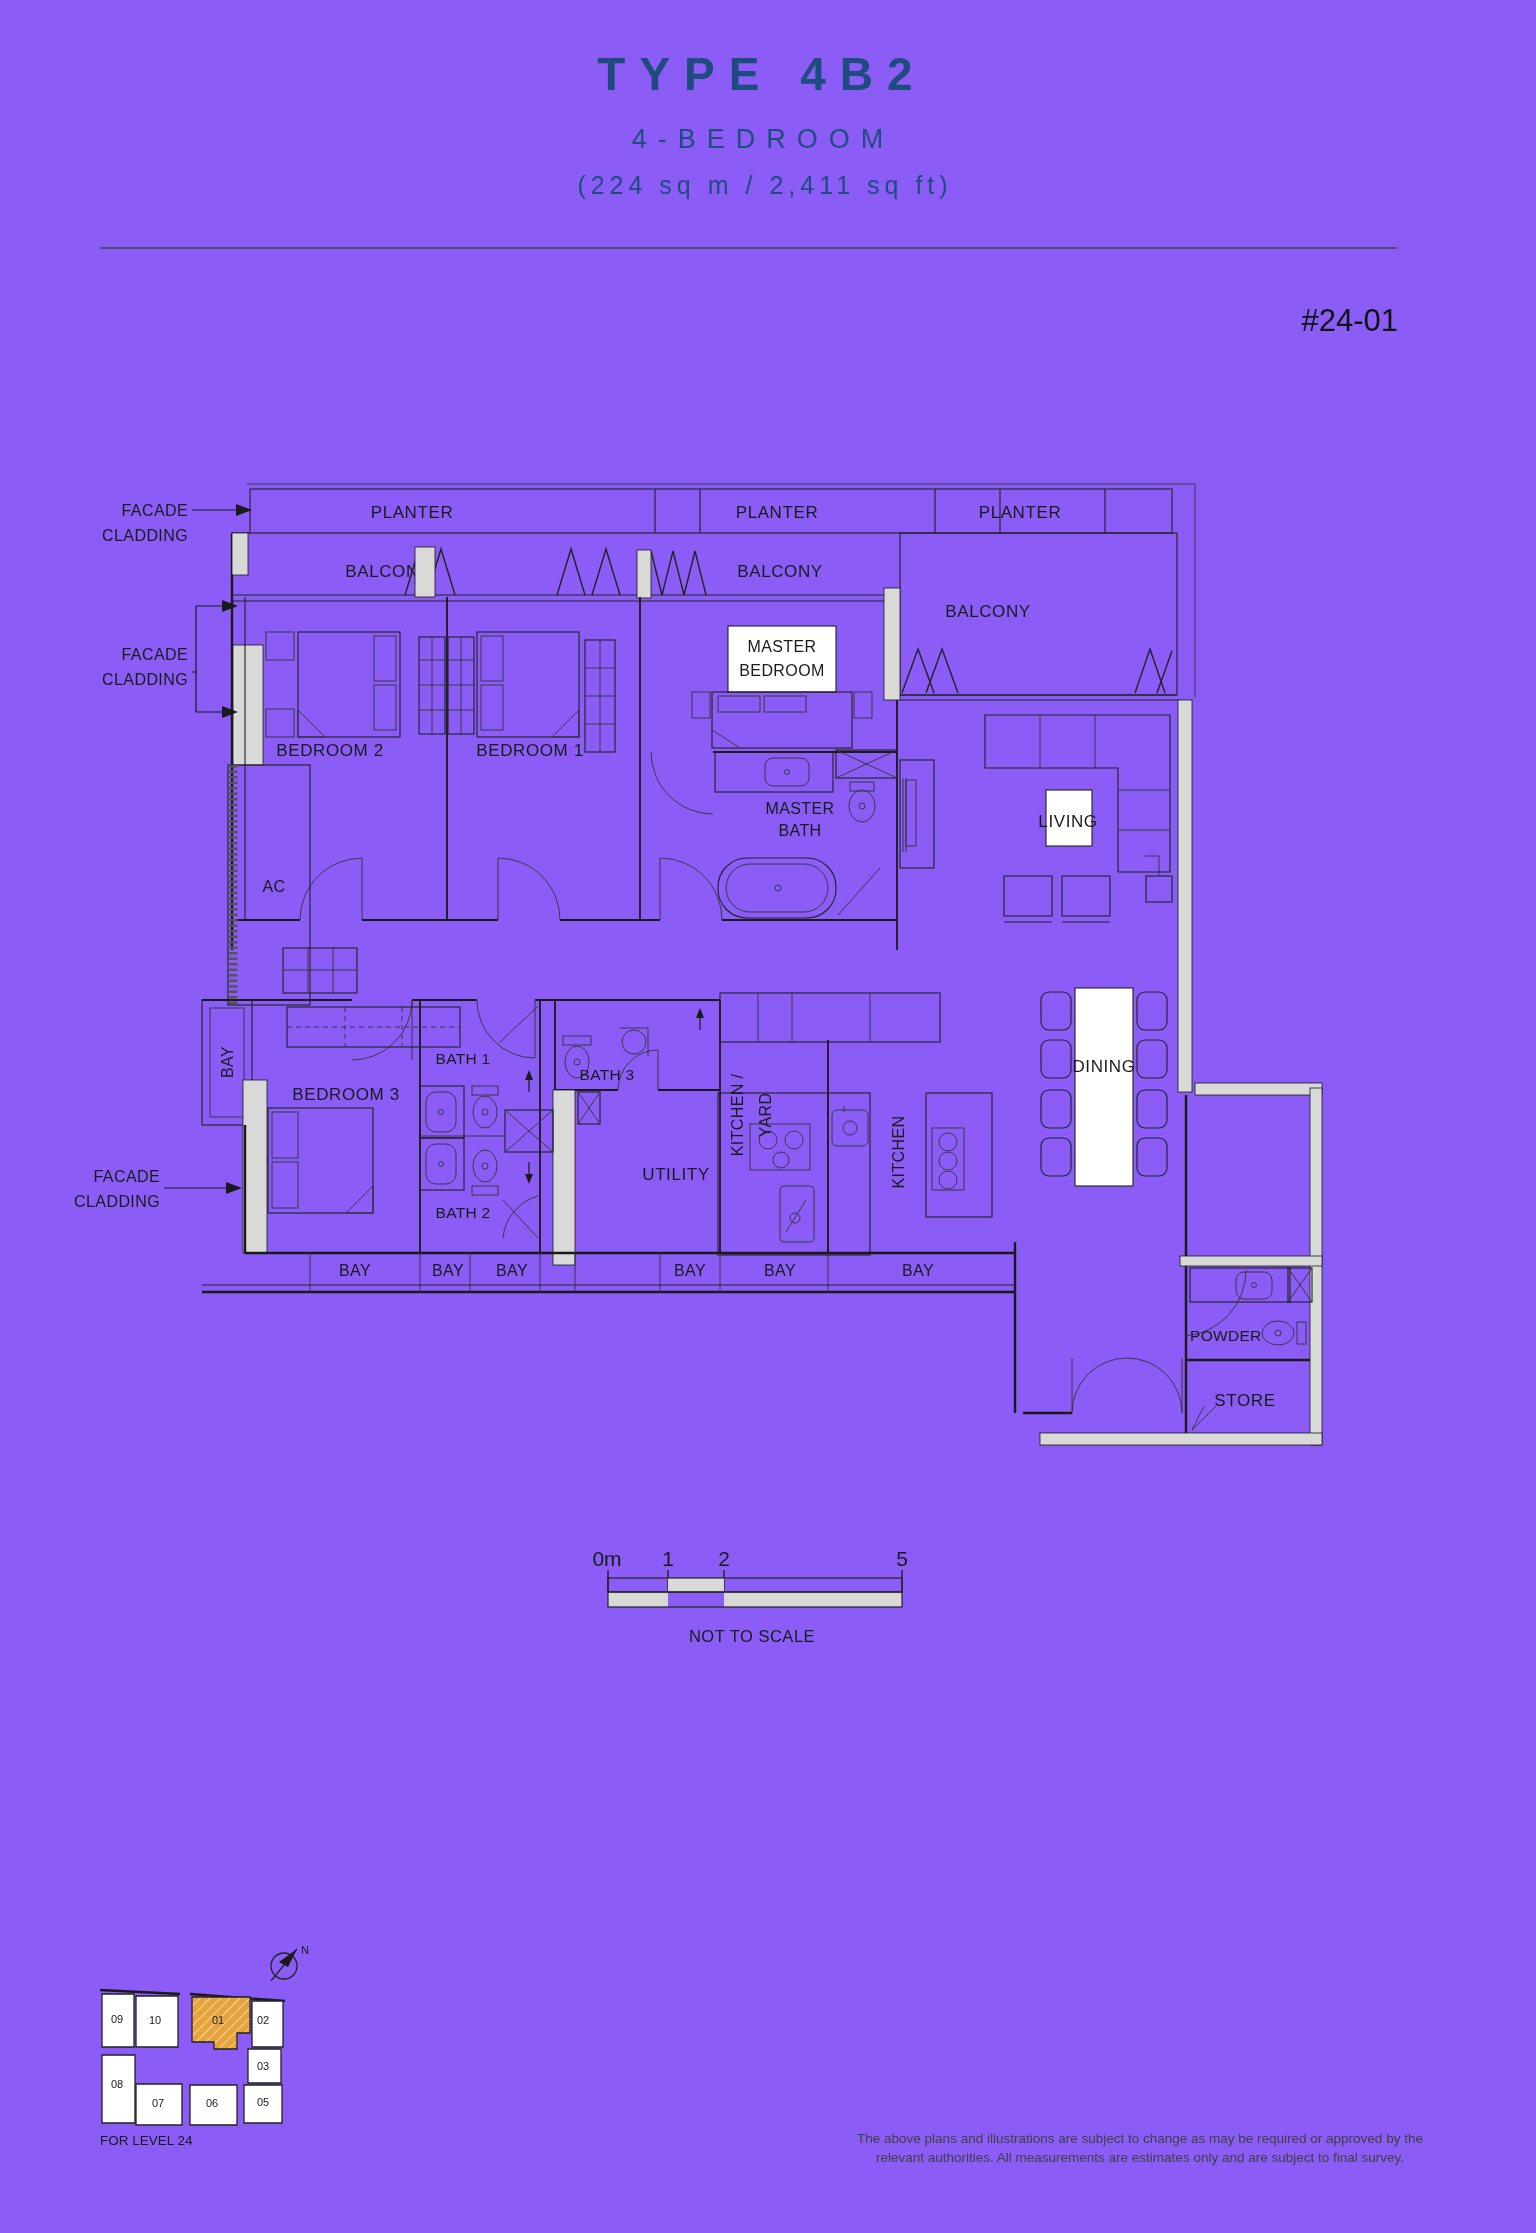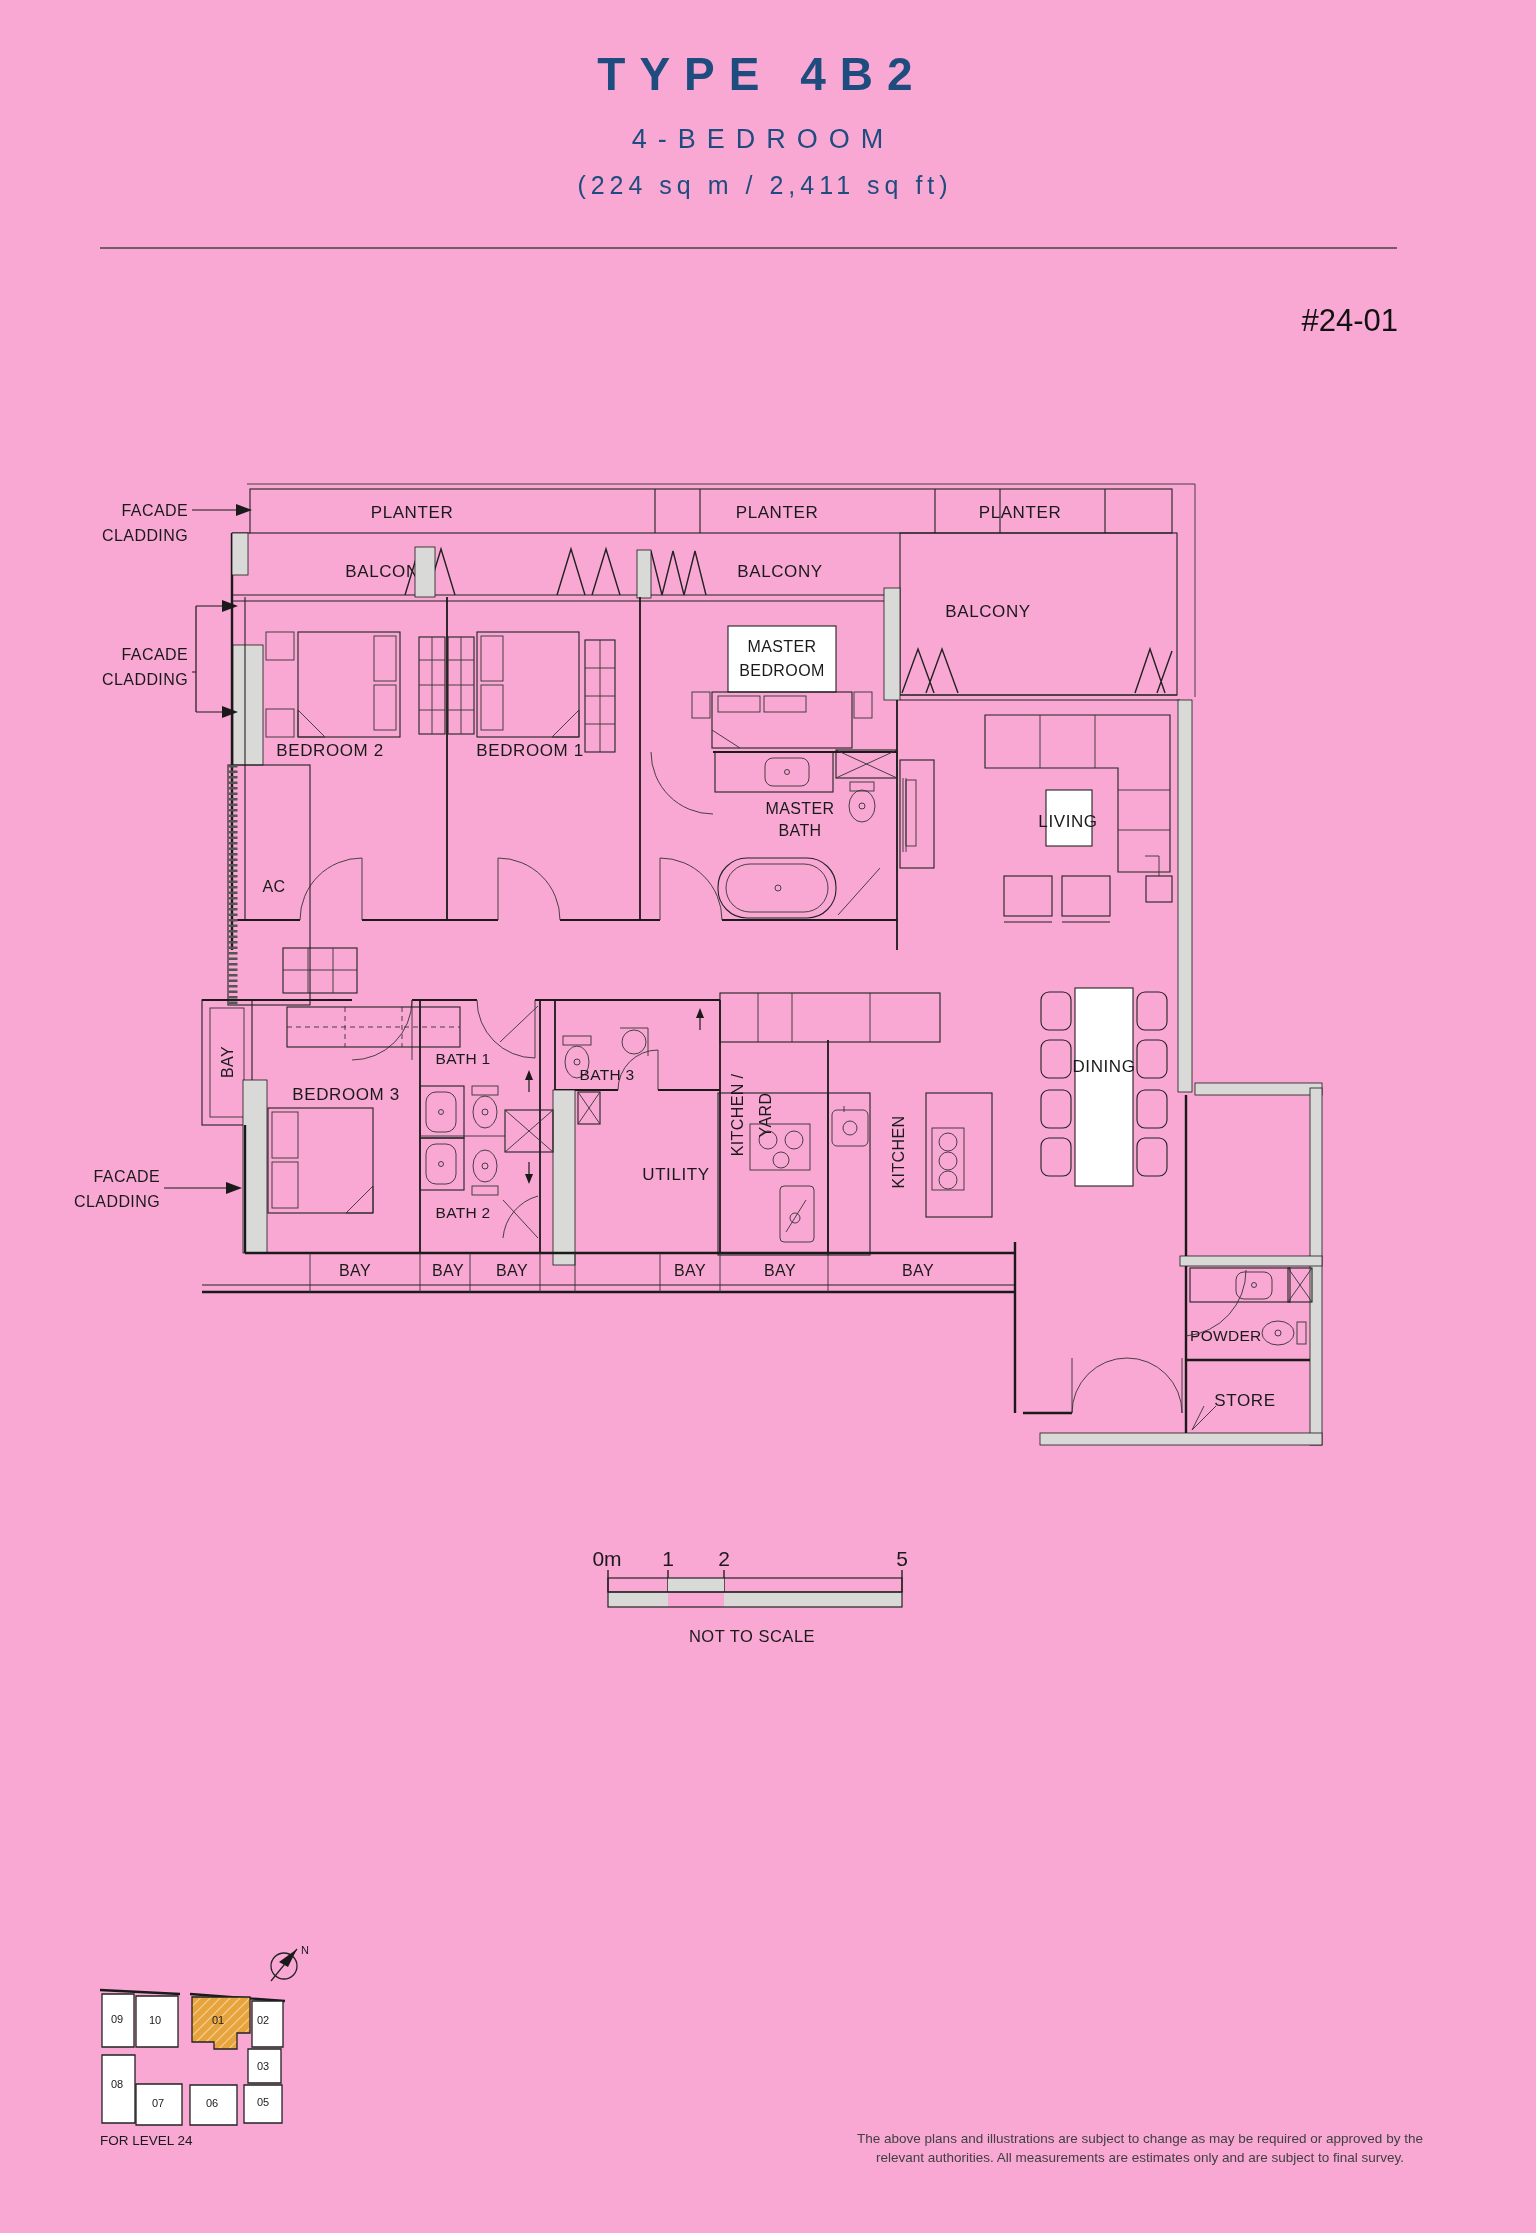--- a/index.html
+++ b/index.html
@@ -1,16 +1,16 @@
 <!DOCTYPE html>
 <html><head>
 <meta charset="utf-8">
 <style>
   html,body{margin:0;padding:0;background:#fff;}
-  .page{position:relative;width:1536px;height:2233px;background:#f9a8d4;font-family:"Liberation Sans",sans-serif;}
+  .page{position:relative;width:1536px;height:2233px;background:#8b5cf6;font-family:"Liberation Sans",sans-serif;}
   svg{display:block;}
   text{font-family:"Liberation Sans",sans-serif;fill:#1a1a1a;}
   .t-title{font-size:46px;font-weight:bold;fill:#1e4c7e;letter-spacing:14px;}
   .t-sub{font-size:27px;fill:#1e4c7e;letter-spacing:11px;}
   .t-area{font-size:25px;fill:#1e4c7e;letter-spacing:5px;}
   .t-unit{font-size:31px;fill:#111;}
   .lbl{font-size:17px;letter-spacing:0.6px;}
   .lbl16{font-size:16px;letter-spacing:0.4px;}
   .lbl15{font-size:15.5px;letter-spacing:0.3px;}
   .t-tick{font-size:21px;}

